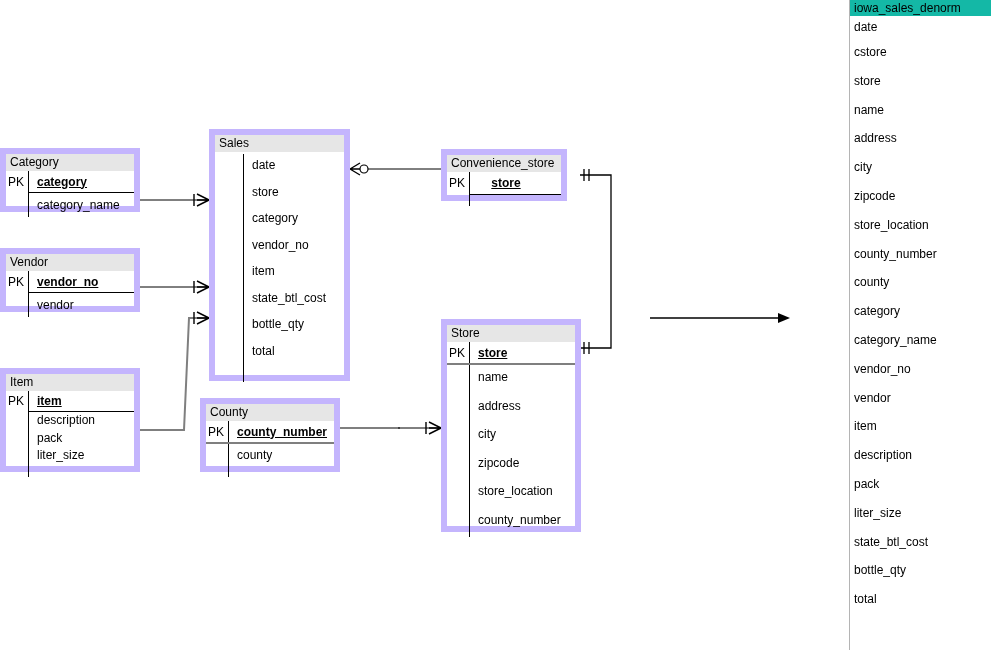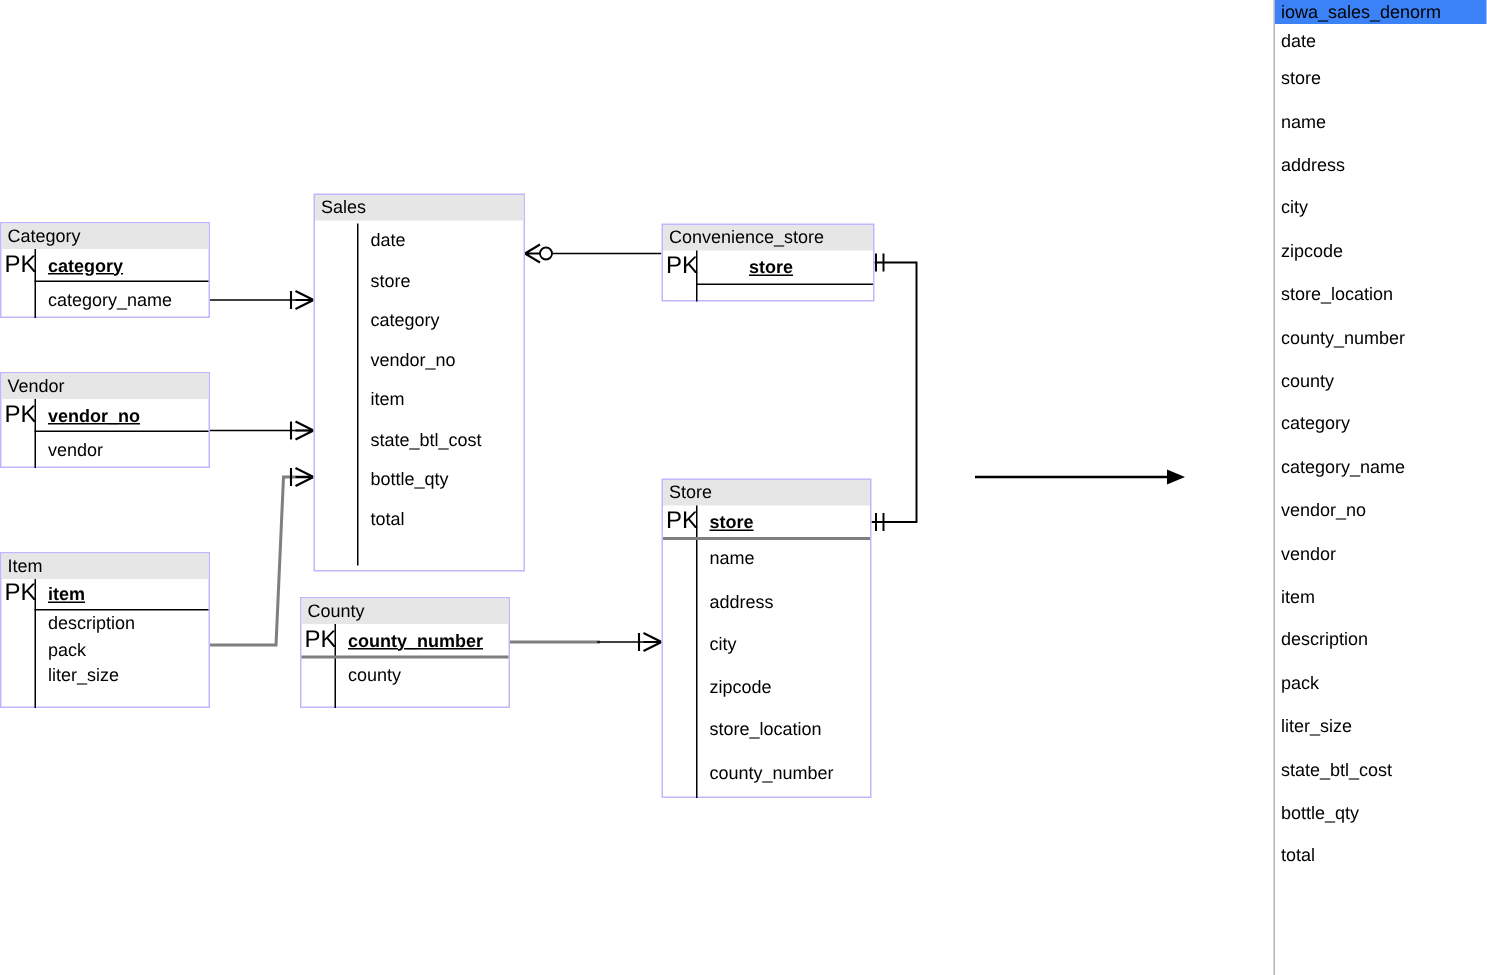--- a/index.html
+++ b/index.html
@@ -32,21 +32,21 @@
     left: 0; top: 0;
     width: 845px;
     height: 650px;
     pointer-events: none;
   }
 
   
   .entity {
     position: absolute;
     background: #ffffff;
-    border: 1px solid #c4b5fd;
+    border: 6px solid #c4b5fd;
     box-sizing: border-box;
   }
   .entity-title {
     background: #e6e6e6;
     height: 17px;
     line-height: 17px;
     padding-left: 4px;
     font-size: 12px;
     color: #000;
     white-space: nowrap;
@@ -70,21 +70,21 @@
     position: relative;
     display: flex;
     align-items: center;
     box-sizing: border-box;
     white-space: nowrap;
   }
   .row .pk {
     width: 22px;
     flex: 0 0 22px;
     padding-left: 2px;
-    font-size: 16px;
+    font-size: 12px;
     box-sizing: border-box;
   }
   .row .fname {
     padding-left: 9px;
     font-size: 12px;
     box-sizing: border-box;
   }
   .row.key .fname {
     font-weight: bold;
     text-decoration: underline;
@@ -114,21 +114,21 @@
     position: absolute;
     left: 849px;
     top: 0;
     width: 142px;
     height: 650px;
     border-left: 1px solid #b4b4b4;
     box-sizing: border-box;
     background: #ffffff;
   }
   #denorm-panel .panel-title {
-    background: #3b82f6;
+    background: #14b8a6;
     height: 16px;
     line-height: 16px;
     padding-left: 4px;
     font-size: 12px;
     white-space: nowrap;
   }
   #denorm-panel .panel-list {
     position: relative;
   }
   #denorm-panel .panel-item {
@@ -303,21 +303,21 @@
         <span class="fname">county_number</span>
       </div>
       <div class="pk-rule thick" style="top:21px;"></div>
       <div class="row" style="height:25px;">
         <span class="pk"></span>
         <span class="fname">county</span>
       </div>
     </div>
   </div>
 
-  <div class="entity" style="left:441px; top:149px; width:142px; height:52px;">
+  <div class="entity" style="left:441px; top:149px; width:126px; height:52px;">
     <div class="entity-title">Convenience_store</div>
     <div class="entity-body" style="height:34px;">
       <div class="gutter-rule"></div>
       <div class="row key centered" style="height:22px;">
         <span class="pk">PK</span>
         <span class="fname">store</span>
       </div>
       <div class="pk-rule" style="top:22px;"></div>
     </div>
   </div>
@@ -357,20 +357,21 @@
       </div>
     </div>
   </div>
 
 </div>
 
 <div id="denorm-panel">
   <div class="panel-title">iowa_sales_denorm</div>
   <div class="panel-list" id="denorm-list">
       <div class="panel-item">date</div>
+      <div class="panel-item">cstore</div>
       <div class="panel-item">store</div>
       <div class="panel-item">name</div>
       <div class="panel-item">address</div>
       <div class="panel-item">city</div>
       <div class="panel-item">zipcode</div>
       <div class="panel-item">store_location</div>
       <div class="panel-item">county_number</div>
       <div class="panel-item">county</div>
       <div class="panel-item">category</div>
       <div class="panel-item">category_name</div>

